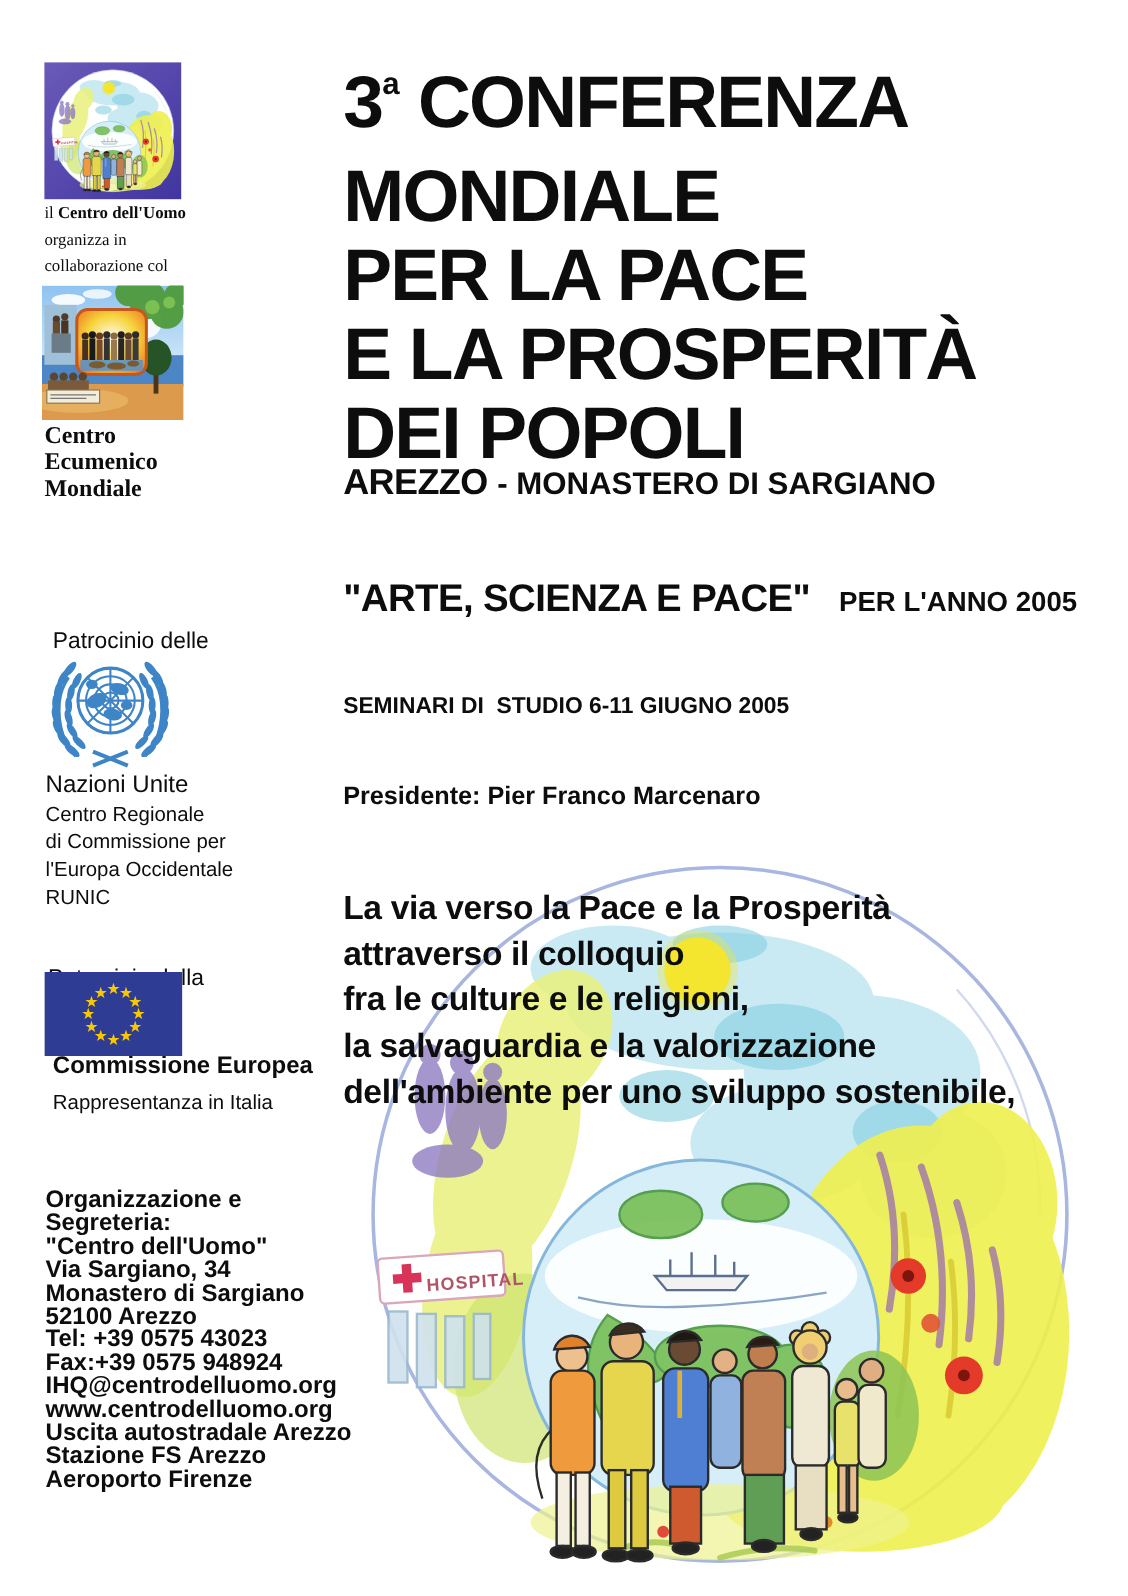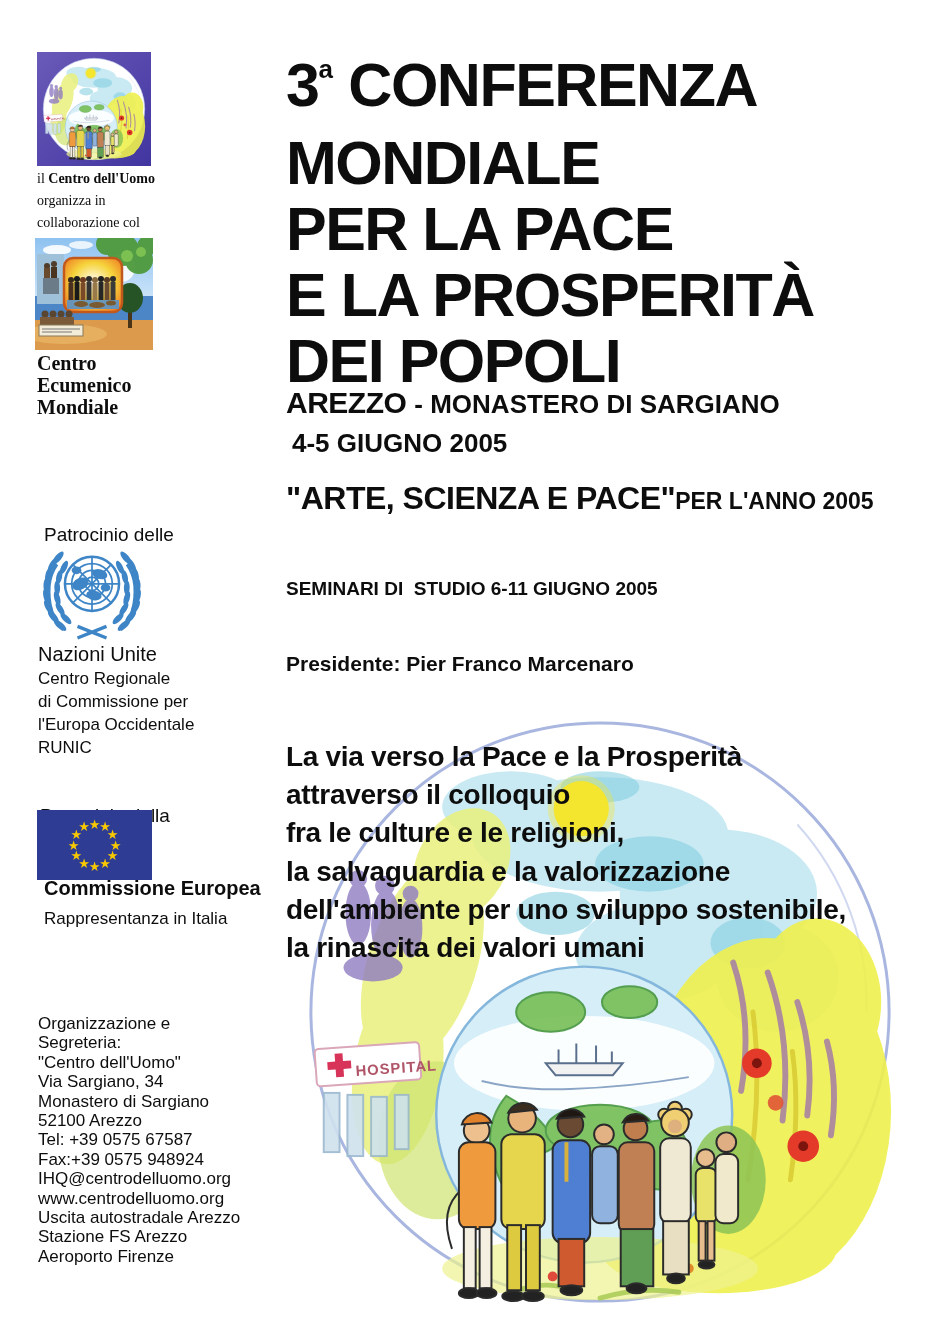--- a/index.html
+++ b/index.html
@@ -17,33 +17,33 @@
   .ecum-block{left:37px;top:352px;font-size:20px;line-height:22px;font-weight:bold;}
   .patro{font-size:19px;}
   .patro1{left:44px;top:524px;}
   .un-emblem{left:34px;top:545px;}
   .un-block{left:38px;top:642px;font-size:17px;line-height:23px;}
   .un-name{font-size:20px;font-weight:normal;line-height:25px;}
   .patro2{left:40px;top:785px;margin-top:20px;}
   .eu-flag{left:37px;top:810px;z-index:2;}
   .eu-name{left:44px;top:877px;font-size:20px;font-weight:bold;}
   .eu-sub{left:44px;top:909px;font-size:17px;}
-  .contact{left:38px;top:1014px;font-size:17px;line-height:19.4px;}
+  .contact{left:38px;top:991px;font-size:20px;line-height:19.4px;font-weight:bold;}
   .title-block{left:286px;top:52px;font-size:61px;line-height:66px;font-weight:700;
                letter-spacing:-1.5px;z-index:3;}
   .title-ord{font-size:26px;position:relative;top:-28px;letter-spacing:0;font-weight:700;}
   .venue-block{left:286px;top:386px;font-weight:700;z-index:3;}
   .venue-city{font-size:30px;font-weight:700;letter-spacing:-0.5px;}
   .venue-place{font-size:26px;margin-left:8px;}
   .venue-dates{font-size:26px;padding-left:6px;margin-top:8px;}
   .award-block{left:286px;top:474px;font-weight:700;z-index:3;}
   .award-l1{font-size:33px;letter-spacing:-0.5px;}
   .award-l2{margin-top:6px;}
   .award-quote{font-size:32px;letter-spacing:-0.5px;}
-  .award-note{font-size:23px;margin-left:0;}
+  .award-note{font-size:23px;margin-left:24px;}
   .seminars{left:286px;top:578px;font-size:19px;font-weight:700;white-space:pre;z-index:3;}
   .president{left:286px;top:652px;font-size:21px;font-weight:700;z-index:3;}
   .manifesto{left:286px;top:738px;font-size:28px;line-height:38.2px;font-weight:700;
              letter-spacing:-0.3px;z-index:3;}
 
   .globe-wrap{left:304px;top:716px;z-index:1;}
   svg text{font-family:"Liberation Sans",sans-serif;}
 </style>
 </head>
 <body>
@@ -367,52 +367,50 @@
   <div class="abs eu-name">Commissione Europea</div>
   <div class="abs eu-sub">Rappresentanza in Italia</div>
 
   <div class="abs contact">
     <div>Organizzazione e</div>
     <div>Segreteria:</div>
     <div>"Centro dell'Uomo"</div>
     <div>Via Sargiano, 34</div>
     <div>Monastero di Sargiano</div>
     <div>52100 Arezzo</div>
-    <div>Tel: +39 0575 67587</div>
+    <div>Tel: +39 0575 43023</div>
     <div>Fax:+39 0575 948924</div>
     <div>IHQ@centrodelluomo.org</div>
     <div>www.centrodelluomo.org</div>
     <div>Uscita autostradale Arezzo</div>
     <div>Stazione FS Arezzo</div>
     <div>Aeroporto Firenze</div>
   </div>
 
   <div class="abs title-block">
     <div><span>3</span><span class="title-ord">a</span><span> CONFERENZA</span></div>
     <div>MONDIALE</div>
     <div>PER LA PACE</div>
     <div>E LA PROSPERITÀ</div>
     <div>DEI POPOLI</div>
   </div>
 
   <div class="abs venue-block">
     <div><span class="venue-city">AREZZO</span><span class="venue-place">- MONASTERO DI SARGIANO</span></div>
-    <div class="venue-dates">4-5 GIUGNO 2005</div>
   </div>
 
   <div class="abs award-block">
     <div class="award-l2"><span class="award-quote">"ARTE, SCIENZA E PACE"</span><span class="award-note">PER L'ANNO 2005</span></div>
   </div>
 
   <div class="abs seminars">SEMINARI DI  STUDIO 6-11 GIUGNO 2005</div>
 
   <div class="abs president">Presidente: Pier Franco Marcenaro</div>
 
   <div class="abs manifesto">
     <div>La via verso la Pace e la Prosperità</div>
     <div>attraverso il colloquio</div>
     <div>fra le culture e le religioni,</div>
     <div>la salvaguardia e la valorizzazione</div>
     <div>dell'ambiente per uno sviluppo sostenibile,</div>
-    <div>la rinascita dei valori umani</div>
   </div>
 
 </div>
 
 </body></html>

